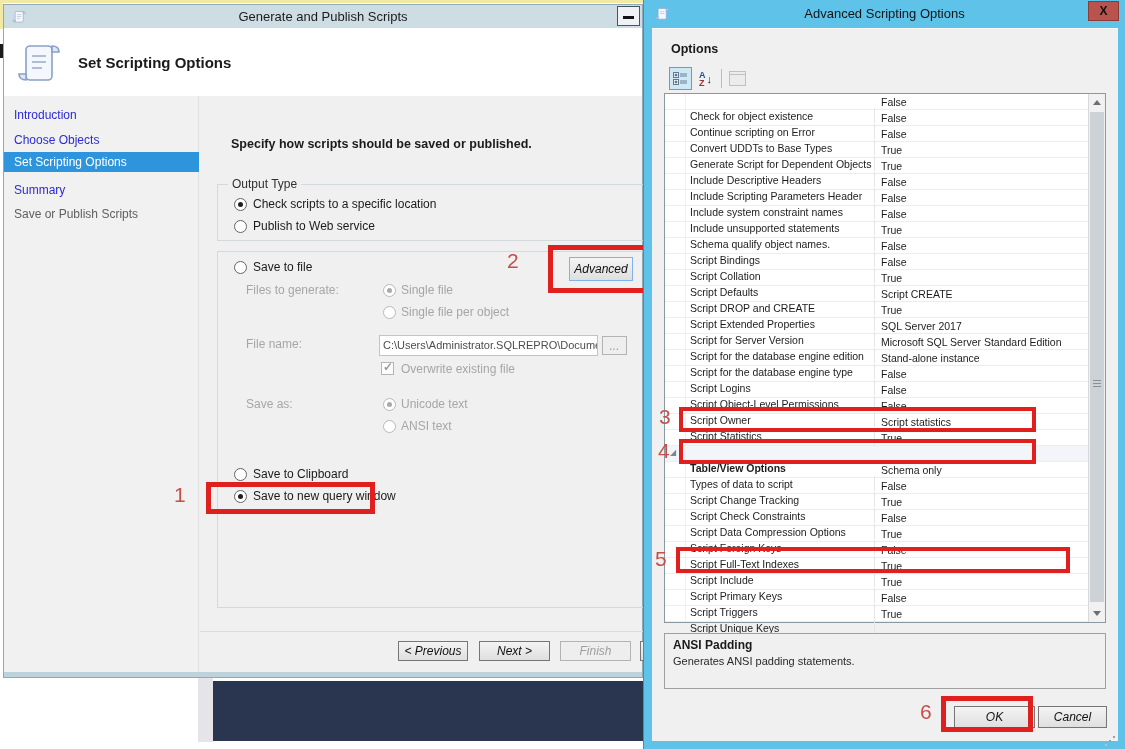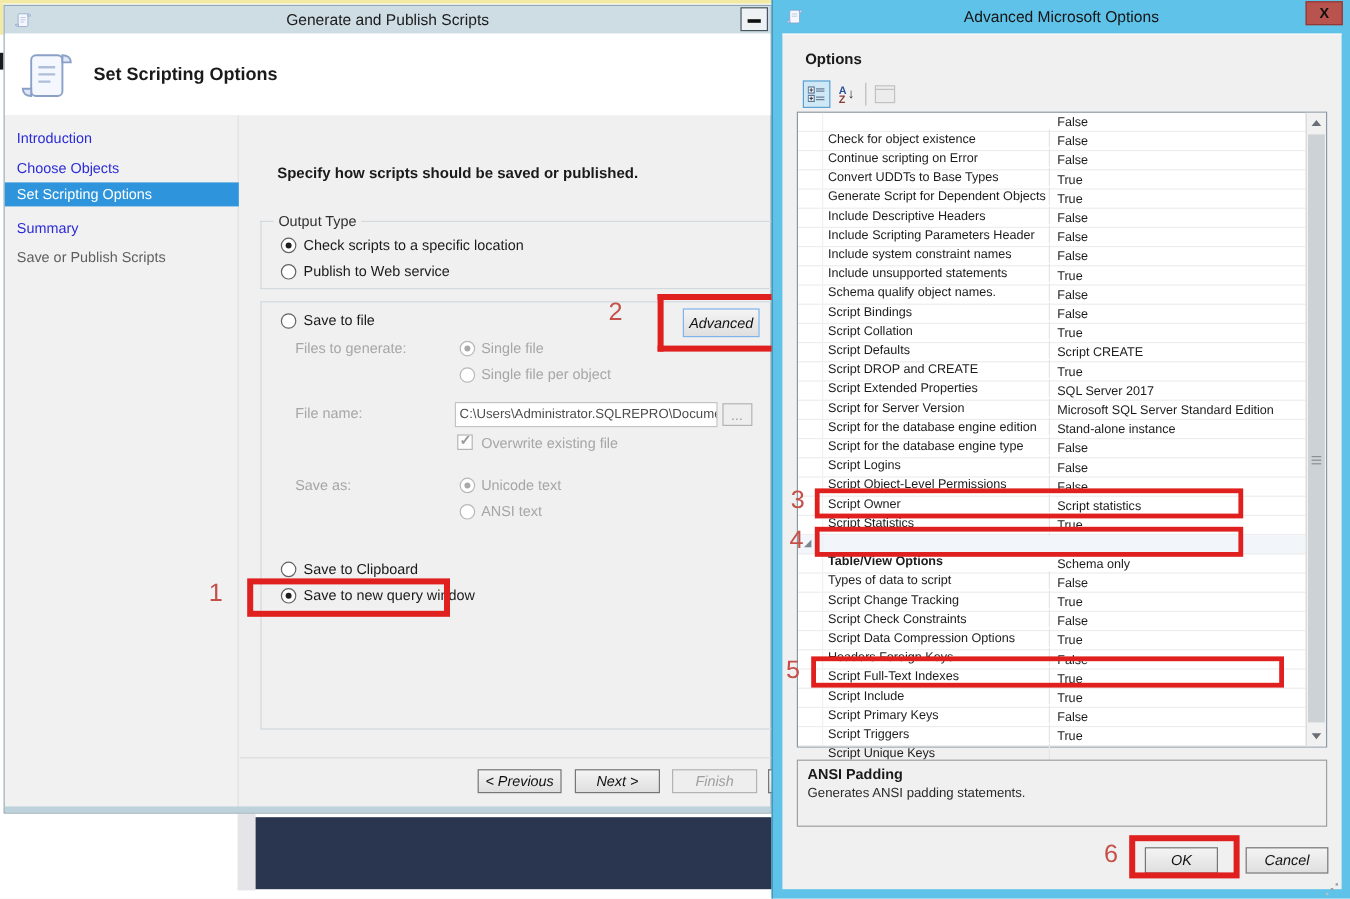--- a/index.html
+++ b/index.html
@@ -195,21 +195,21 @@
 </div>
 
 <div class="abs dlg">
   <svg class="abs dlg-icon" viewBox="0 0 24 24">
     <rect x="5" y="4" width="13" height="17" rx="2" fill="#f4f8fe" stroke="#8aa0c8"></rect>
     <path d="M18 4c2 0 3.5 1 3.5 3h-3.5z" fill="#dde7f6" stroke="#8aa0c8"></path>
     <path d="M5 21c-2 0-3.5-1-3.5-3h3.5z" fill="#dde7f6" stroke="#8aa0c8"></path>
     <line x1="8" y1="9" x2="15" y2="9" stroke="#aebdd8"></line>
       <line x1="8" y1="12" x2="15" y2="12" stroke="#aebdd8"></line>
   </svg>
-  <div class="abs dlg-title">Advanced Microsoft Options</div>
+  <div class="abs dlg-title">Advanced Scripting Options</div>
   <div class="abs close-btn">
       <span>X</span>
     </div>
 
   <div class="abs dlg-content">
     <div class="abs opt-label">Options</div>
 
     <div class="abs tool-btn tool-sel" style="left:17px;top:38px">
       <svg width="15" height="15" viewBox="0 0 15 15">
         <rect x="0.5" y="1.5" width="5" height="5" fill="#fff" stroke="#5f7896"></rect>
@@ -371,21 +371,21 @@
           <div class="name" style="width:189px">Script Check Constraints</div>
           <div class="value">True</div>
         </div>
           <div class="prow">
           <div class="margin"></div>
           <div class="name" style="width:189px">Script Data Compression Options</div>
           <div class="value">False</div>
         </div>
           <div class="prow">
           <div class="margin"></div>
-          <div class="name" style="width:189px">Headers Foreign Keys</div>
+          <div class="name" style="width:189px">Script Foreign Keys</div>
           <div class="value">True</div>
         </div>
           <div class="prow">
           <div class="margin"></div>
           <div class="name" style="width:189px">Script Full-Text Indexes</div>
           <div class="value">False</div>
         </div>
           <div class="prow">
           <div class="margin"></div>
           <div class="name" style="width:189px">Script Include</div>
@@ -418,21 +418,21 @@
             <span class="tri-down"></span>
           </div>
       </div>
     </div>
 
     <div class="abs desc">
       <div class="abs desc-title">ANSI Padding</div>
       <div class="abs desc-text">Generates ANSI padding statements.</div>
     </div>
 
-    <div class="abs btn" style="left:302px;top:677px;width:61px;height:22px">OK</div>
+    <div class="abs btn" style="left:302px;top:677px;width:81px;height:22px">OK</div>
     <div class="abs btn" style="left:386px;top:677px;width:69px;height:22px">Cancel</div>
     <div class="abs grip"></div>
   </div>
 </div>
 
 <div class="abs rbox" style="left:206px;top:482px;width:169px;height:32px"></div>
 <div class="abs rnum" style="left:174px;top:484px">1</div>
 
 <div class="abs rbox open-right" style="left:548px;top:245px;width:95px;height:48px"></div>
 <div class="abs rnum" style="left:507px;top:250px">2</div>

